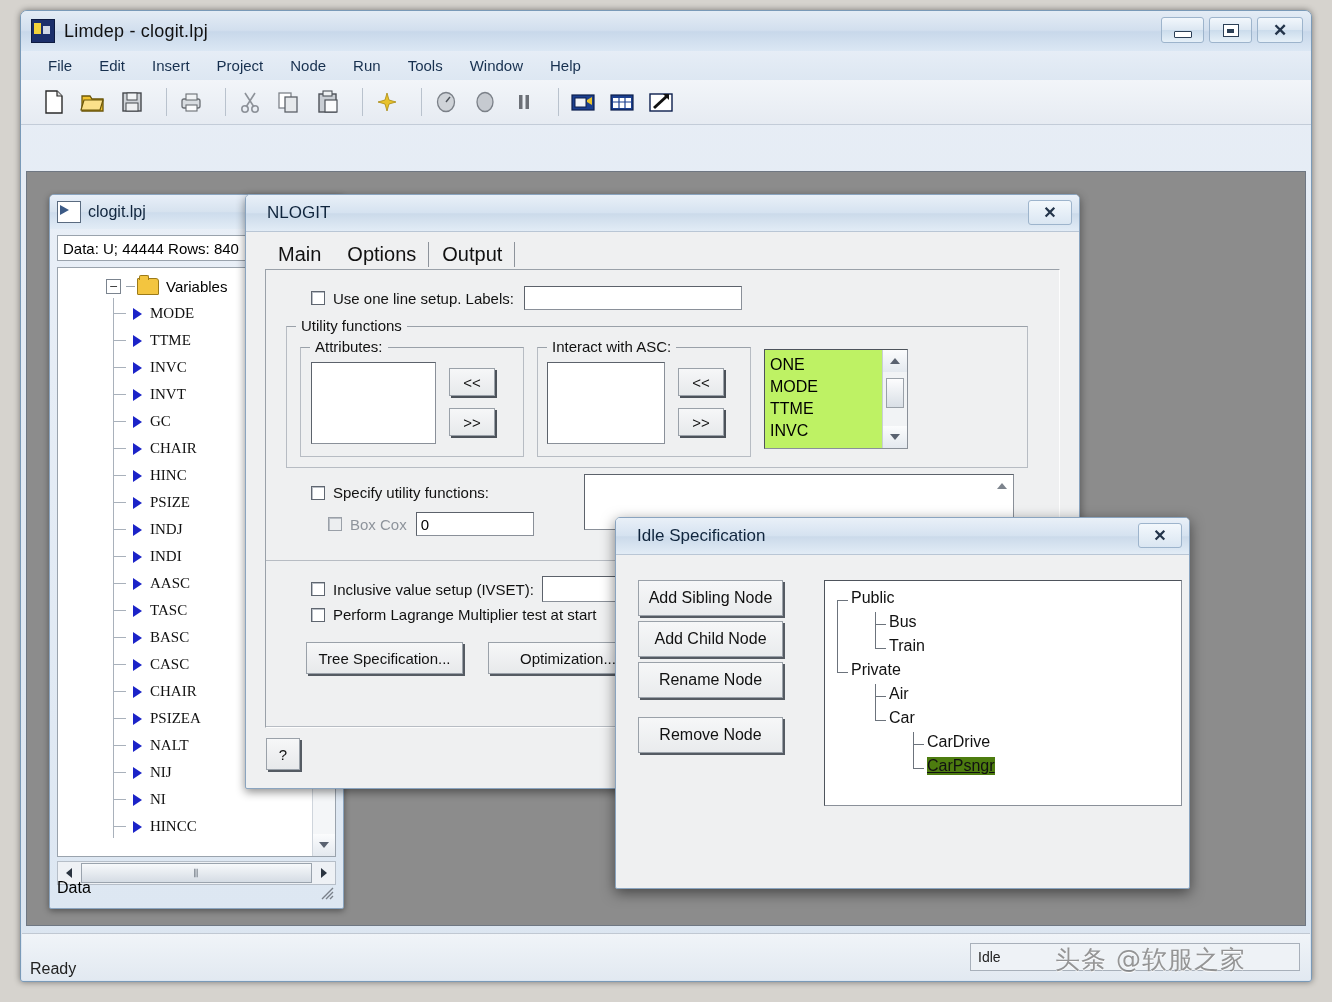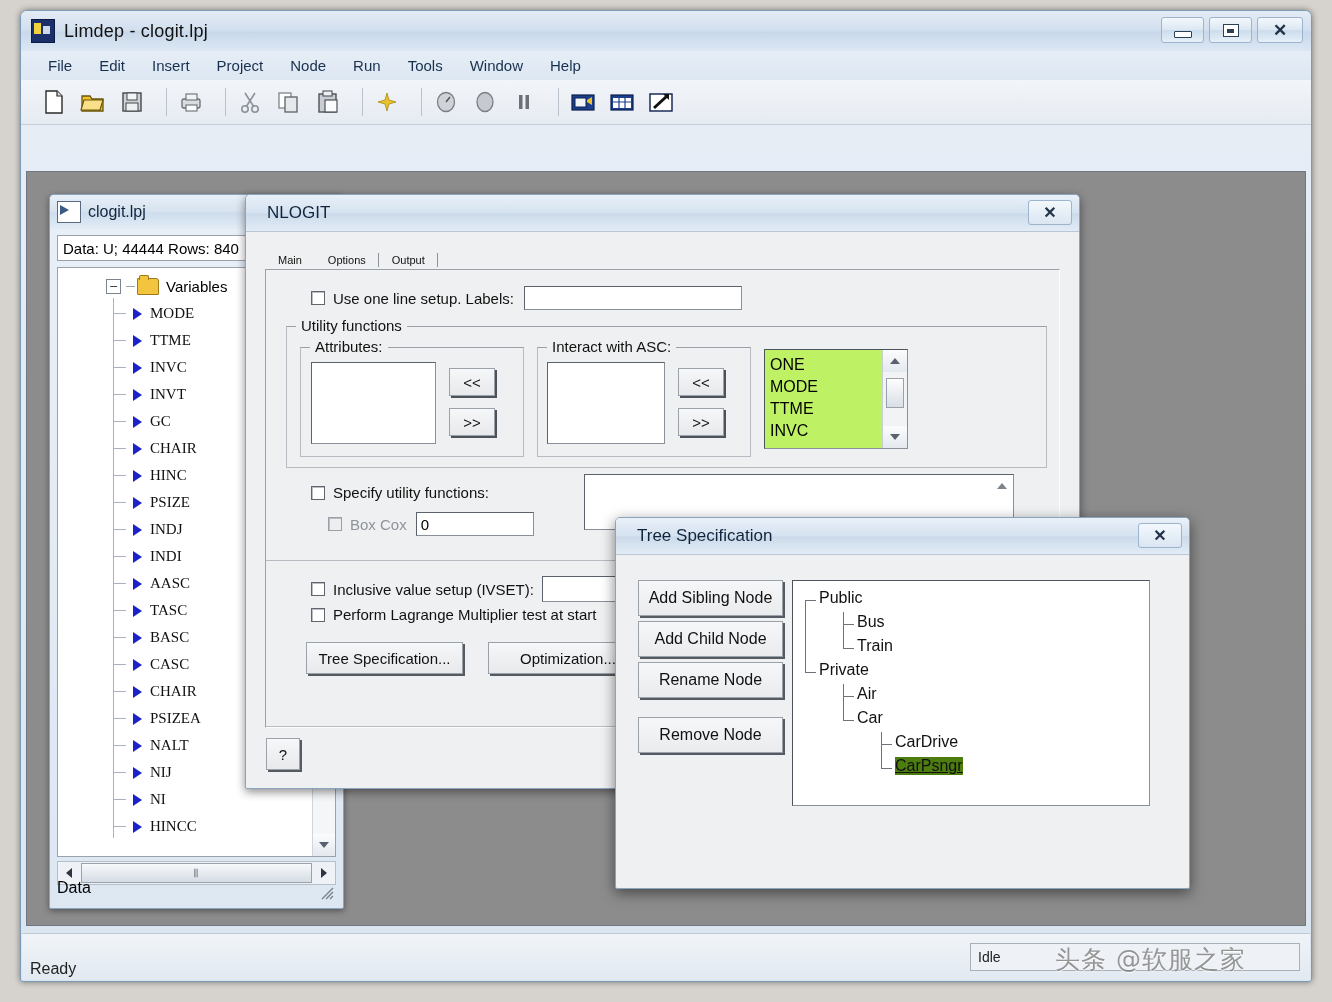--- a/index.html
+++ b/index.html
@@ -237,21 +237,21 @@
     background:linear-gradient(to bottom,#f3f8fc,#dae6f2);
     display:flex;align-items:center;justify-content:center;
     font-size:16px;font-weight:bold;color:#23344a;box-sizing:border-box;
   }
   .dlg-body{position:absolute;left:0;right:0;top:36px;bottom:0;}
 
   .tabstrip{
     position:absolute;left:19px;top:11px;right:19px;height:28px;display:flex;align-items:flex-end;
   }
   .tab{
-    padding:3px 13px 4px 13px;font-size:11px;color:#111;position:relative;cursor:default;
+    padding:3px 13px 4px 13px;font-size:20px;color:#111;position:relative;cursor:default;
   }
   .tab.sel{font-weight:normal;}
   .tab.sep:after{
     content:"";position:absolute;right:0;top:2px;bottom:3px;width:1px;background:#8d939b;
   }
   .tabpage{
     position:absolute;left:19px;top:38px;right:19px;bottom:60px;
     border-top:1px solid #9aa1a9;border-left:1px solid #9aa1a9;
     border-right:1px solid #fdfdfd;border-bottom:1px solid #fdfdfd;
   }
@@ -299,21 +299,21 @@
     box-shadow:0 4px 14px rgba(0,0,0,.5);box-sizing:border-box;
   }
   .ts-btn{
     width:145px;height:36px;margin-bottom:5px;
     background:linear-gradient(to bottom,#f6f7f8,#e9ebed);
     border:1px solid #9aa1a9;box-shadow:2px 2px 0 #555b63;
     display:flex;align-items:center;justify-content:center;font-size:16px;color:#111;
     box-sizing:border-box;cursor:default;
   }
   .ts-treebox{
-    position:absolute;left:176px;top:26px;width:358px;height:226px;
+    position:absolute;left:208px;top:26px;width:358px;height:226px;
     background:#fff;border:1px solid #8a9099;border-top-color:#4e545c;border-left-color:#4e545c;
     box-sizing:border-box;overflow:hidden;
   }
   .ts-node{position:absolute;font-size:16px;color:#111;white-space:nowrap;}
   .ts-node.sel{background:#4d7c0f;text-decoration:underline;}
   .ts-line{position:absolute;background:#6c737c;}
   .dlg-btn{
     width:118px;height:32px;
     background:linear-gradient(to bottom,#f6f7f8,#e9ebed);
     border:1px solid #9aa1a9;box-shadow:2px 2px 0 #555b63;
@@ -628,21 +628,21 @@
         </div>
 
         <div class="tabpage">
 
           <div class="row" style="position:absolute;left:45px;top:16px;">
             <span class="chk"></span>
             <span class="lbl" style="margin-left:8px;">Use one line setup. Labels:</span>
             <span class="inp" style="width:218px;height:24px;margin-left:10px;"></span>
           </div>
 
-          <div class="grp" style="left:20px;top:56px;width:740px;height:140px;padding-left:19px;">
+          <div class="grp" style="left:20px;top:56px;width:740px;height:140px;">
             <span class="grp-title">Utility functions</span>
 
             <div class="grp" style="left:13px;top:20px;width:222px;height:108px;">
               <span class="grp-title">Attributes:</span>
               <div class="inp" style="position:absolute;left:10px;top:14px;width:125px;height:82px;"></div>
               <div class="sqbtn" style="position:absolute;left:148px;top:20px;width:46px;height:28px;">&lt;&lt;</div>
               <div class="sqbtn" style="position:absolute;left:148px;top:60px;width:46px;height:28px;">&gt;&gt;</div>
             </div>
 
             <div class="grp" style="left:250px;top:20px;width:212px;height:108px;">
@@ -705,21 +705,21 @@
 
           <div style="position:absolute;left:0;right:0;bottom:0;height:1px;background:#b7bcc3;"></div>
         </div>
 
         <div class="sqbtn" style="position:absolute;left:20px;bottom:18px;width:34px;height:32px;box-shadow:2px 2px 0 #555b63;">?</div>
       </div>
     </div>
 
     <div id="treespec">
       <div class="dlg-title">
-        <div class="dlg-title-text">Tree Specification</div>
+        <div class="dlg-title-text">Idle Specification</div>
         <div class="dlg-close">✕</div>
       </div>
 
       <div style="position:absolute;left:22px;top:62px;">
         <div class="ts-btn">Add Sibling Node</div>
         <div class="ts-btn">Add Child Node</div>
         <div class="ts-btn">Rename Node</div>
         <div style="height:14px;"></div>
         <div class="ts-btn">Remove Node</div>
       </div>

